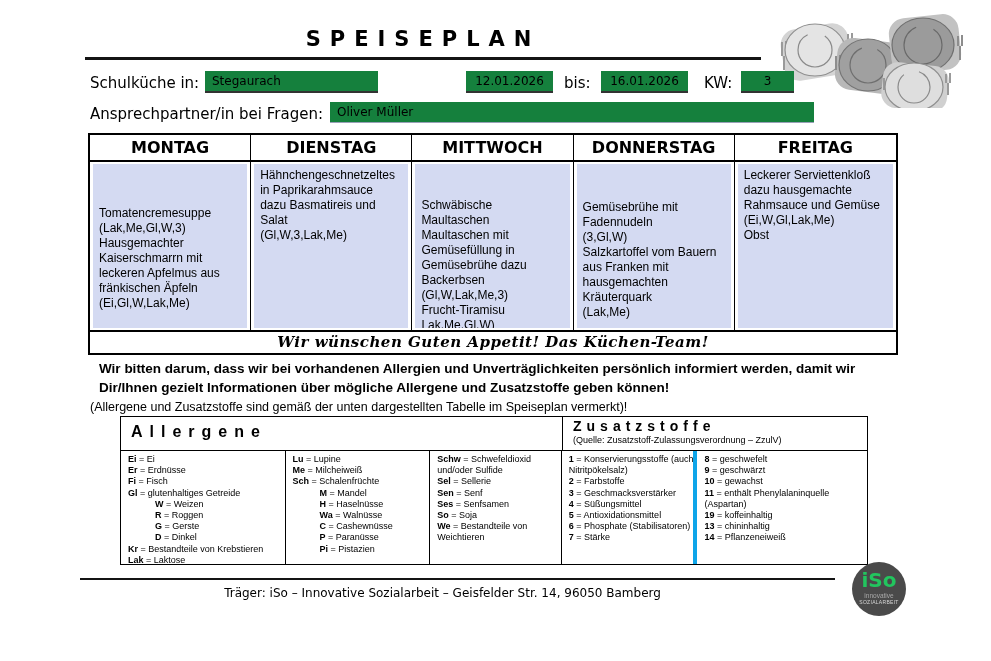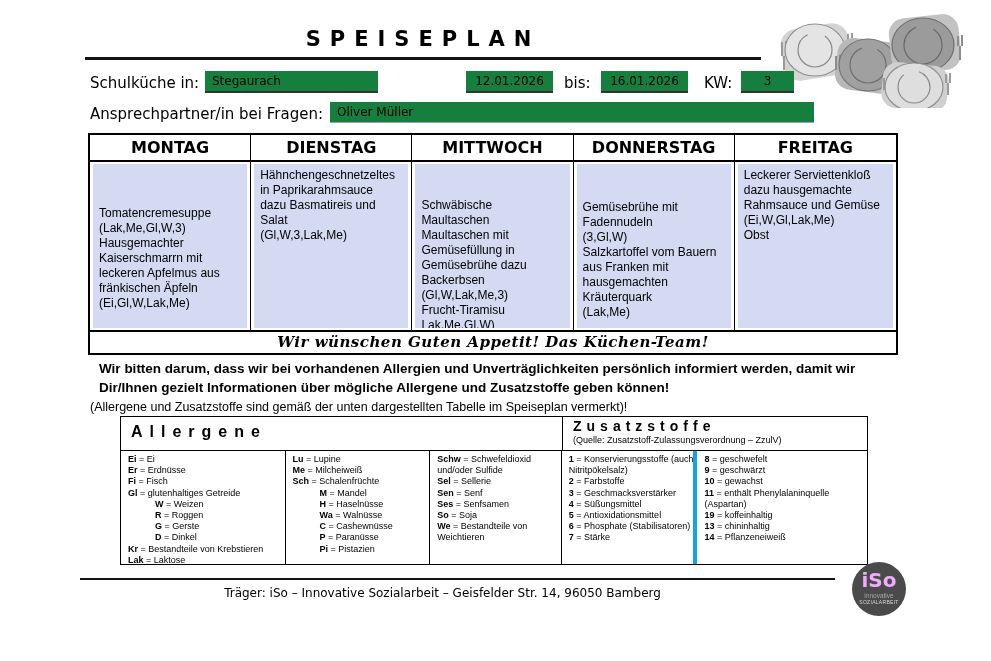--- a/index.html
+++ b/index.html
@@ -63,21 +63,21 @@
   .lcol:nth-child(5){width:170px;}
   .lentry{white-space:pre;}
   .lentry.sub{padding-left:27px;}
 
   
   .footer-rule{position:absolute;left:80px;top:578px;width:755px;border-top:2.5px solid #141414;}
   .footer-text{position:absolute;left:85px;top:586px;width:715px;text-align:center;
       font-family:"DejaVu Sans",sans-serif;font-size:12px;}
   .logo{position:absolute;left:852px;top:562px;width:54px;height:54px;border-radius:50%;
       background:#4a4a4a;text-align:center;overflow:hidden;}
-  .logo .iso{color:#f0abfc;font-family:"DejaVu Sans",sans-serif;font-weight:bold;font-size:20px;line-height:20px;margin-top:8px;}
+  .logo .iso{color:#22c55e;font-family:"DejaVu Sans",sans-serif;font-weight:bold;font-size:20px;line-height:20px;margin-top:8px;}
   .logo .inn{color:#a9a9a9;font-size:6.5px;line-height:7px;margin-top:2px;}
   .logo .soz{color:#d6d6d6;font-size:5px;line-height:6px;letter-spacing:0.3px;}
 </style>
 </head>
 <body>
 
 <div class="page">
 
   <div class="title">SPEISEPLAN</div>
   <div class="title-rule"></div>

